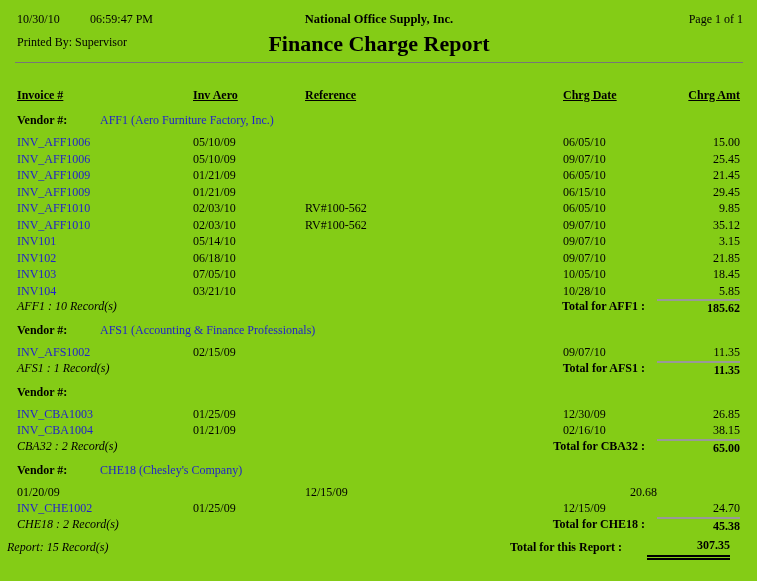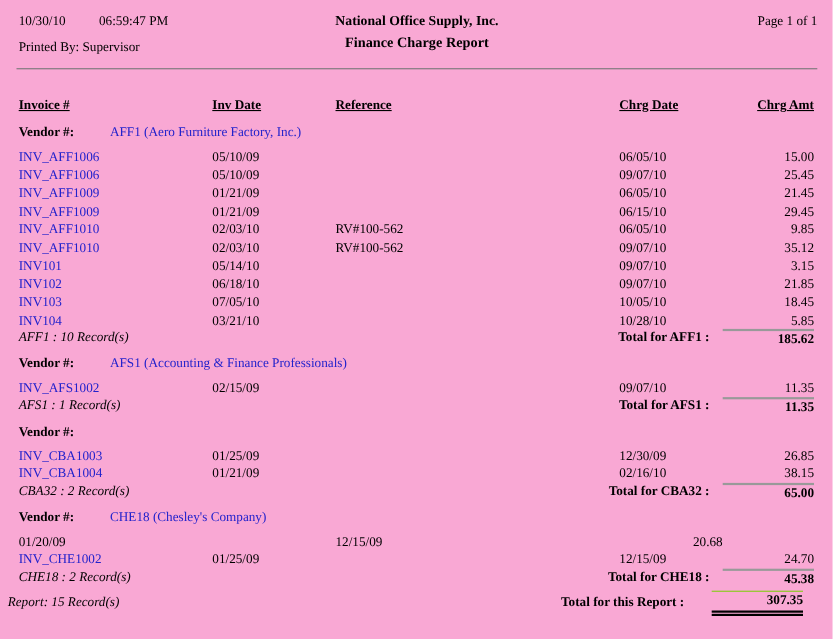--- a/index.html
+++ b/index.html
@@ -1,30 +1,30 @@
 <!DOCTYPE html>
 <html><head>
 <meta charset="utf-8">
 <style>
   html,body { margin:0; padding:0; background:#ffffff; }
   .page {
-    position:relative; width:757px; height:581px; background:#f9a8d4;
+    position:relative; width:757px; height:581px; background:#84cc16;
     font-family:"Liberation Serif","DejaVu Serif",serif;
     font-size:12px; color:#000; overflow:hidden;
   }
   
   .report-header { position:absolute; top:0; left:15px; width:728px; height:62px; border-bottom:1px solid #777; }
   .h-line1 { position:absolute; top:12px; left:0; right:0; height:15px; }
   .h-date { position:absolute; left:2px; top:0; }
   .h-time { position:absolute; left:75px; top:0; }
   .h-company { text-align:center; font-weight:bold; font-size:12.5px; }
   .h-page { position:absolute; right:0px; top:0; }
   .h-line2 { position:absolute; top:31px; left:0; right:0; height:22px; }
   .h-printedby { position:absolute; left:2px; top:4px; }
-  .h-title { text-align:center; font-weight:bold; font-size:13px; }
+  .h-title { text-align:center; font-weight:bold; font-size:22px; }
   
   .content { position:absolute; top:62px; left:17px; width:723px; }
   .grid-row { display:grid; grid-template-columns:176px 112px 258px 94px 83px; }
   .col-headers { margin-top:26px; height:18px; font-weight:bold; }
   .col-headers .hdr { text-decoration:underline; justify-self:start; }
   .col-headers .hdr-amt { justify-self:end; }
   .vendor-row { display:flex; margin-top:7px; margin-bottom:4px; height:17px; }
   .vendor-label { font-weight:bold; width:83px; flex:0 0 83px; }
   .link { color:#2222CC; }
   .inv-row { height:16.5px; line-height:16.5px; }
@@ -53,21 +53,21 @@
     <div class="h-line2">
       <span class="h-printedby">Printed By: Supervisor</span>
       <div class="h-title">Finance Charge Report</div>
     </div>
   </div>
 
   <div class="content">
 
     <div class="grid-row col-headers">
       <span class="hdr">Invoice #</span>
-      <span class="hdr">Inv Date</span>
+      <span class="hdr">Inv Aero</span>
       <span class="hdr">Reference</span>
       <span class="hdr">Chrg Date</span>
       <span class="hdr hdr-amt">Chrg Amt</span>
     </div>
 
     <div class="vendor-row">
       <span class="vendor-label">Vendor #:</span>
       <span class="link">AFF1 (Aero Furniture Factory, Inc.)</span>
     </div>
     <div class="grid-row inv-row">

